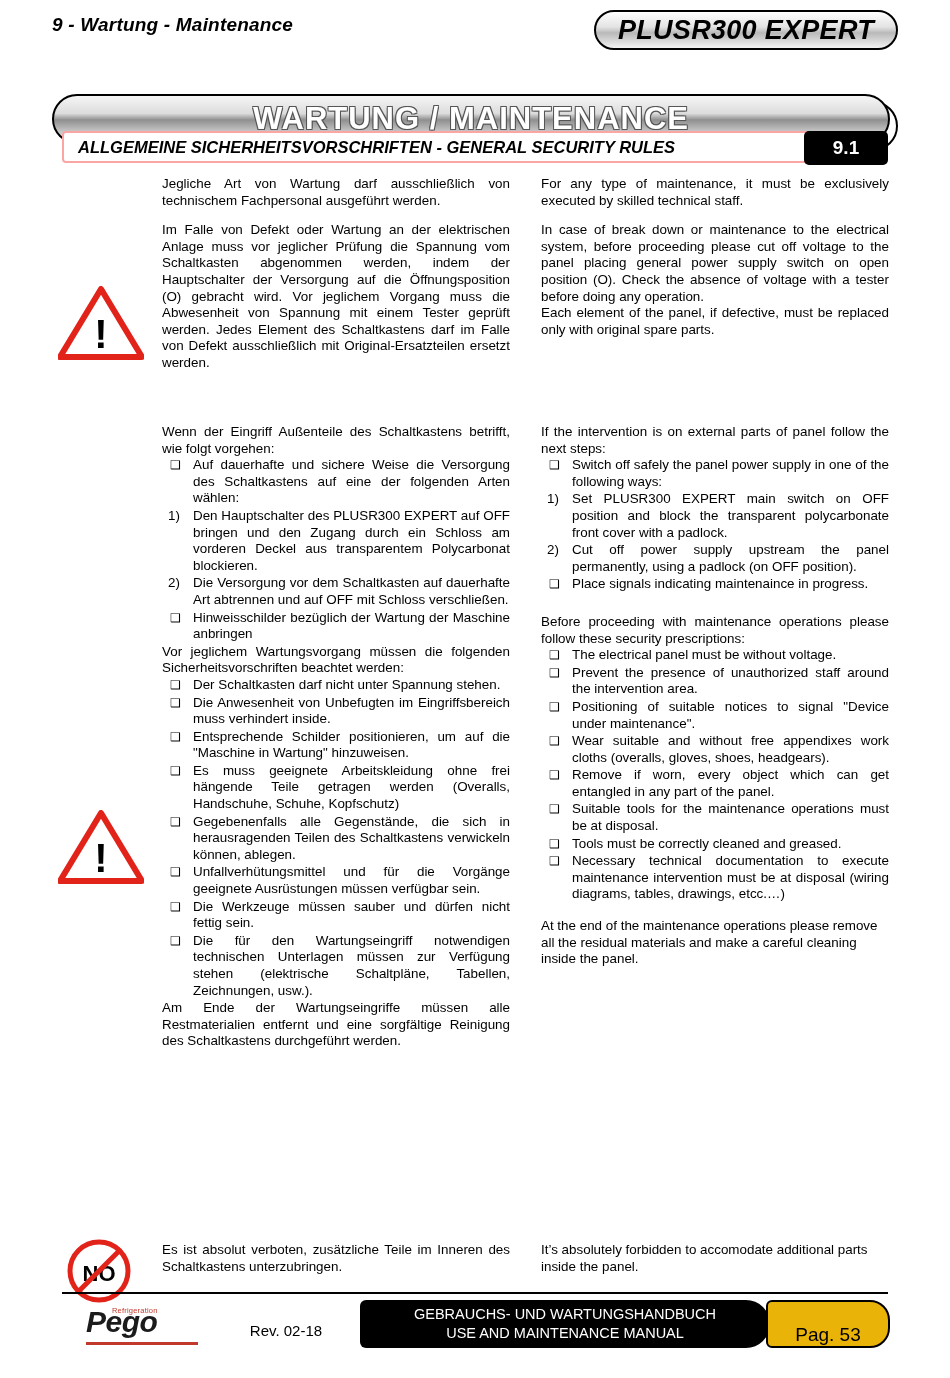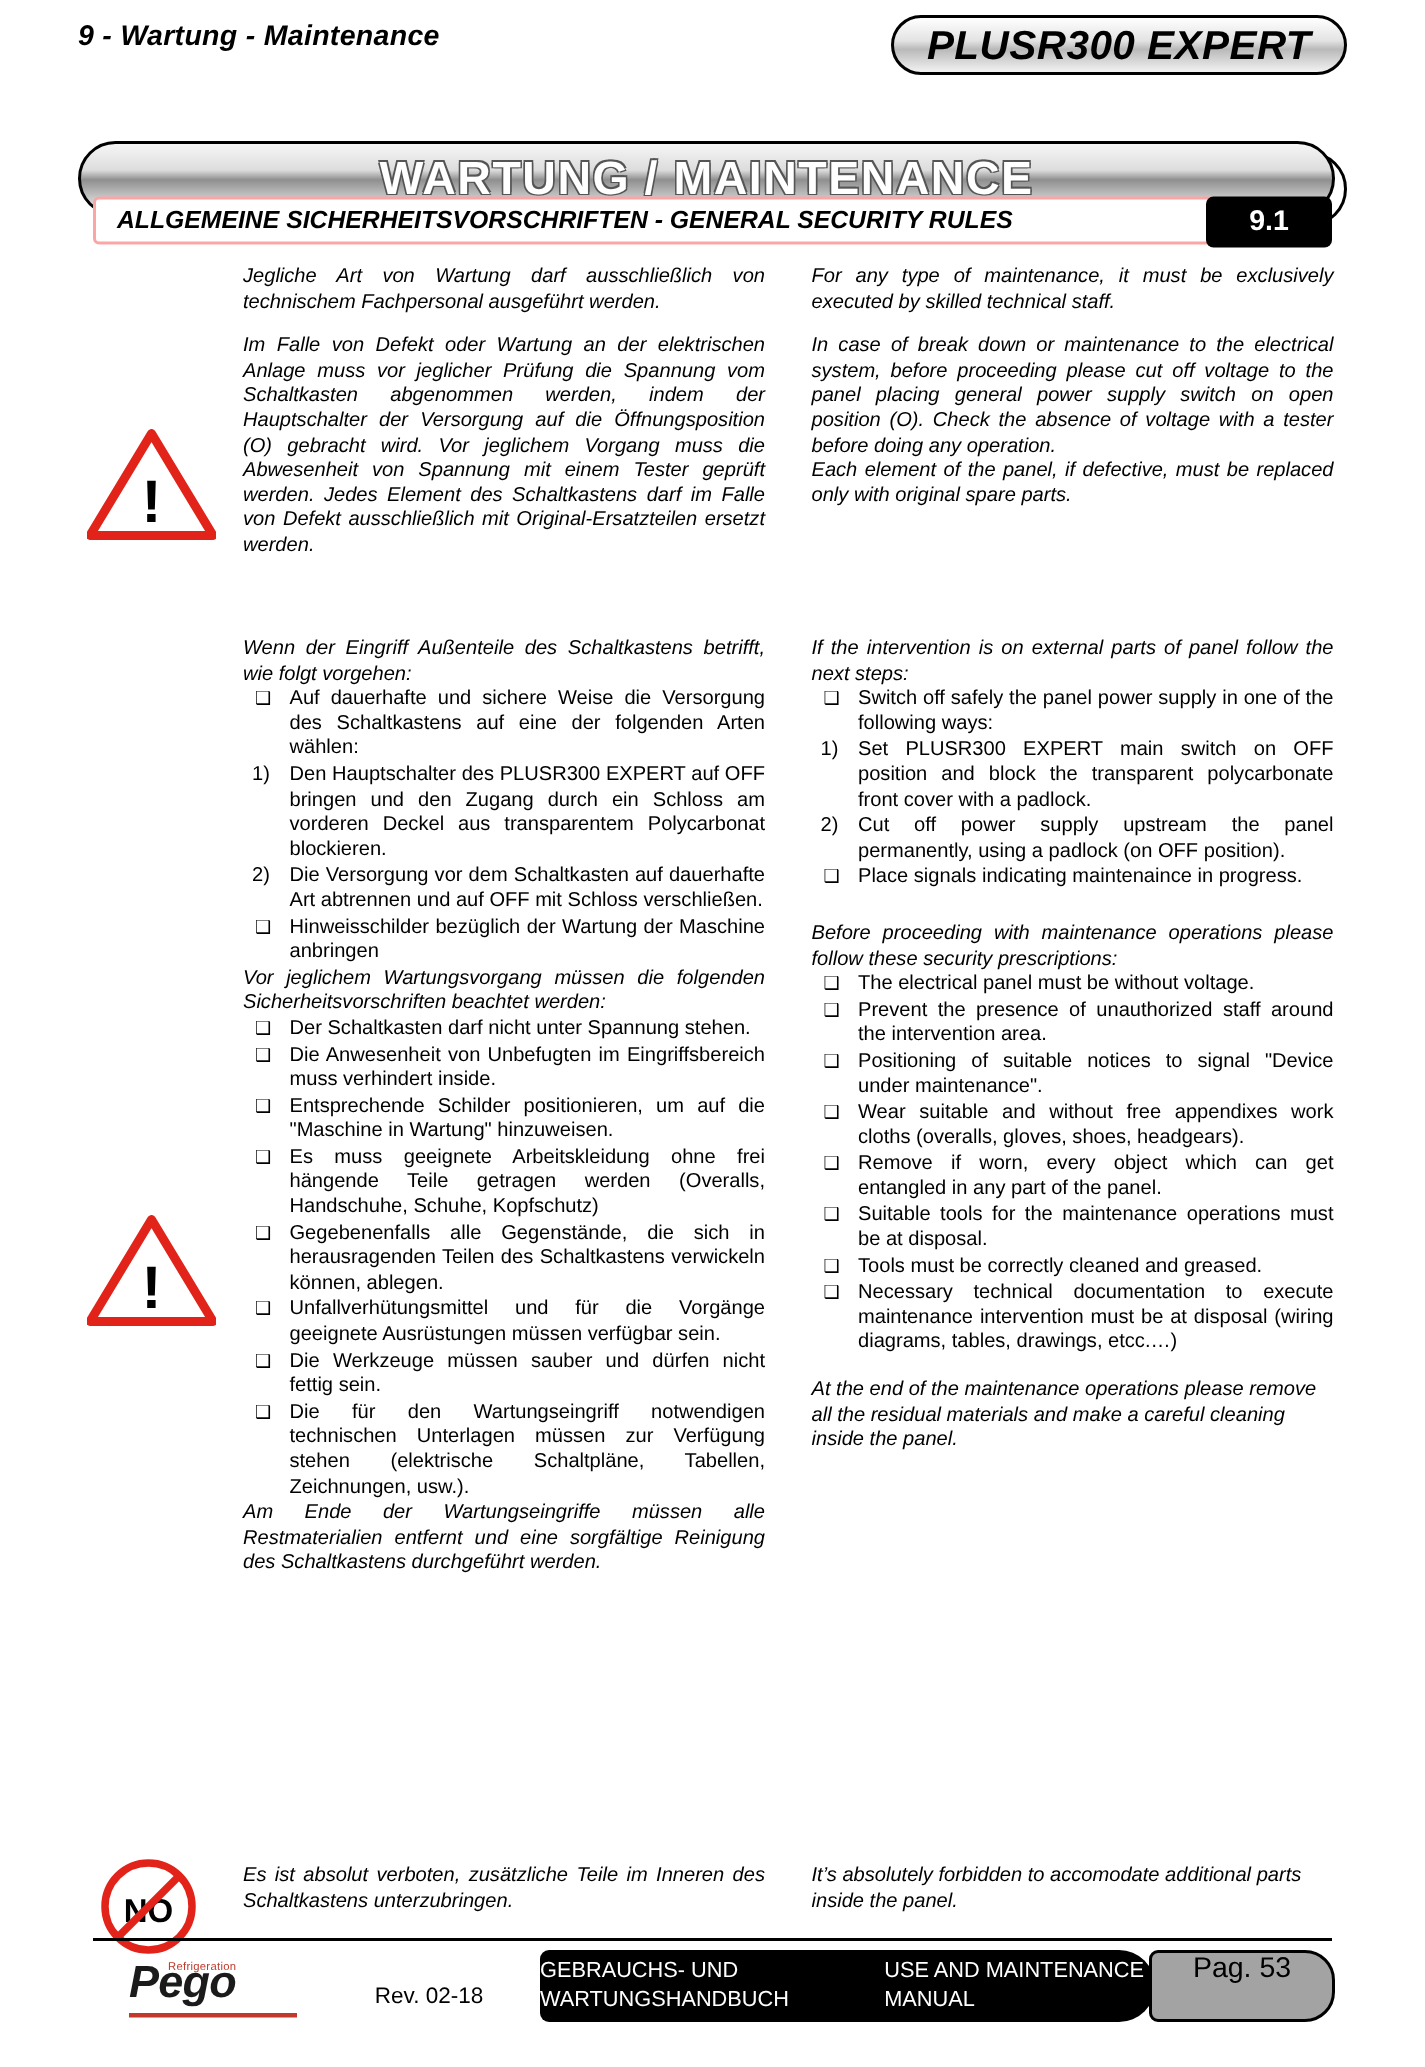--- a/index.html
+++ b/index.html
@@ -168,21 +168,20 @@
     position: absolute;
     left: 541px;
     width: 348px;
     font-size: 13.4px;
     line-height: 16.6px;
     text-align: justify;
   }
   p.para {
     margin: 0 0 13px 0;
     text-align: justify;
-    font-style: italic;
   }
   p.para.tight {
     margin-bottom: 0;
   }
   ul.bullets {
     list-style: none;
     margin: 0;
     padding: 0;
   }
   ul.bullets li {
@@ -278,41 +277,41 @@
   }
   .manual-badge {
     position: absolute;
     left: 360px;
     top: 14px;
     width: 410px;
     height: 48px;
     background: #000000;
     border-radius: 6px 24px 24px 6px;
     display: flex;
-    flex-direction: row;
+    flex-direction: column;
     align-items: center;
     justify-content: center;
   }
   .manual-badge span {
     color: #ffffff;
     font-size: 14.5px;
     line-height: 19px;
   }
   .pagebox {
     position: absolute;
     left: 766px;
     top: 14px;
     width: 124px;
     height: 48px;
     border: 2px solid #000;
     border-radius: 6px 20px 20px 6px;
-    background: #a3a3a3;
+    background: #eab308;
     box-sizing: border-box;
     display: flex;
-    align-items: flex-start;
+    align-items: flex-end;
     justify-content: center;
   }
   .pagebox span {
     font-size: 19px;
   }
 </style>
 </head>
 <body>
 
 <div class="page">

